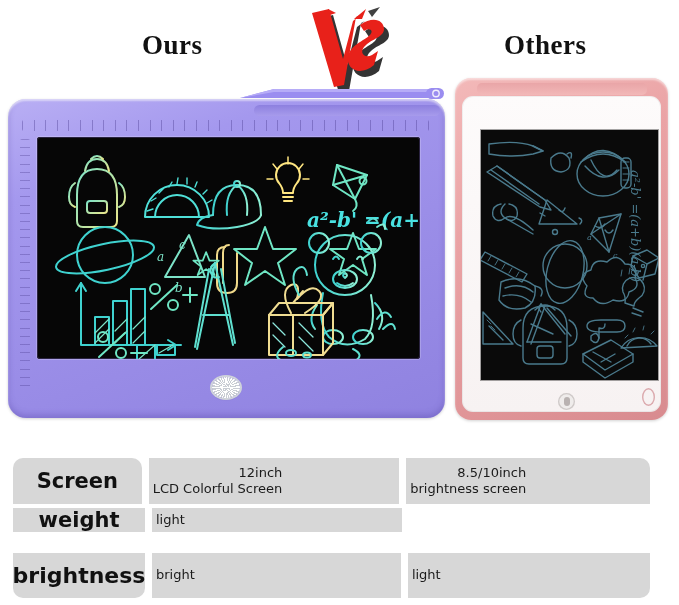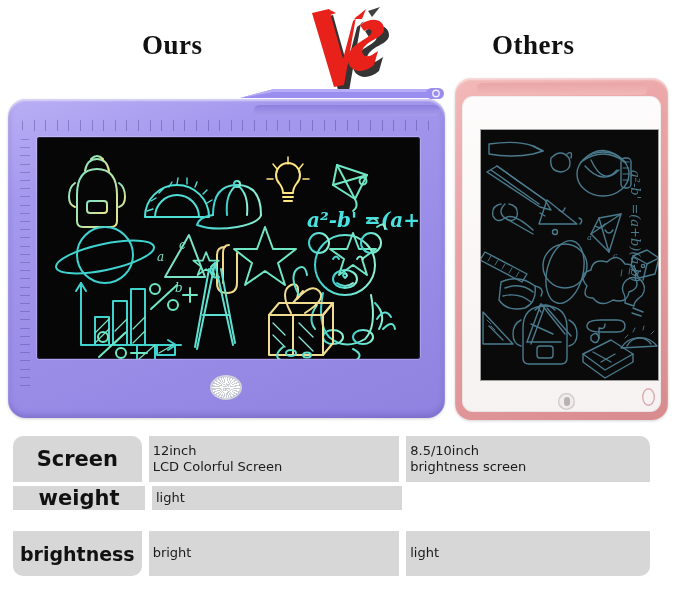--- a/index.html
+++ b/index.html
@@ -11,21 +11,21 @@
   .stage{position:absolute;left:0;top:0;width:679px;height:605px;background:#ffffff;}
 
   
   .hdr-ours,.hdr-others{
     position:absolute;top:25px;
     font-family:Liberation Serif, serif;
     font-weight:700;font-size:27px;color:#111;letter-spacing:.5px;
     line-height:40px;
   }
   .hdr-ours{left:142px;}
-  .hdr-others{left:492px;}
+  .hdr-others{left:504px;}
 
   .vs-wrap{position:absolute;left:307px;top:6px;width:86px;height:88px;}
   .vs-wrap svg{display:block;}
 
   
   .tab-p{position:absolute;left:8px;top:95px;width:437px;height:325px;}
 
   .p-stylus{
     position:absolute;left:232px;top:-8px;width:205px;height:15px;
   }
@@ -100,40 +100,40 @@
   .k-btn i{
     position:absolute;left:5.5px;top:3.5px;width:6px;height:9px;border-radius:3px;
     background:#b9b2b1;display:block;
   }
   .k-hole{
     position:absolute;left:180px;top:292px;width:13px;height:18px;border-radius:50%;
     box-shadow:inset 0 0 0 1.4px #dba9ad;
   }
 
   
-  .tbl{position:absolute;left:13px;top:436px;width:653px;height:140px;}
+  .tbl{position:absolute;left:13px;top:458px;width:653px;height:140px;text-align:right;}
   .trow{position:absolute;left:0;width:653px;display:flex;}
   .cell{background:#d7d7d7;box-sizing:border-box;display:flex;align-items:center;}
   .c-label{
     width:132px;margin-right:7px;justify-content:center;
     font-family:"DejaVu Sans", sans-serif;
     font-weight:700;color:#111;
   }
   .c-val{
     width:257px;margin-right:7px;padding-left:4px;
     font-family:"DejaVu Sans", sans-serif;
     font-size:13px;color:#1a1a1a;line-height:1.25;
   }
   .c-val:last-child{margin-right:16px;width:250px;}
   .r1{top:0;height:46px;}
   .r2{top:50px;height:24px;}
   .r3{top:95px;height:45px;}
   .r1 .c-label{font-size:21px;border-radius:10px 0 0 0;}
   .r2 .c-label{font-size:21px;}
-  .r3 .c-label{font-size:19px;border-radius:0 0 10px 0;}
+  .r3 .c-label{font-size:22px;border-radius:0 0 10px 0;}
   .r1 .c-val:last-child{border-radius:0 10px 0 0;}
   .r3 .c-val:last-child{border-radius:0 0 10px 0;}
   .r1 .c-label{border-radius:10px 10px 0 0;}
   .r3 .c-label{border-radius:0 0 10px 10px;}
   .c-val .l2{display:block;}
 </style>
 </head>
 <body>
 
 <div class="stage">

